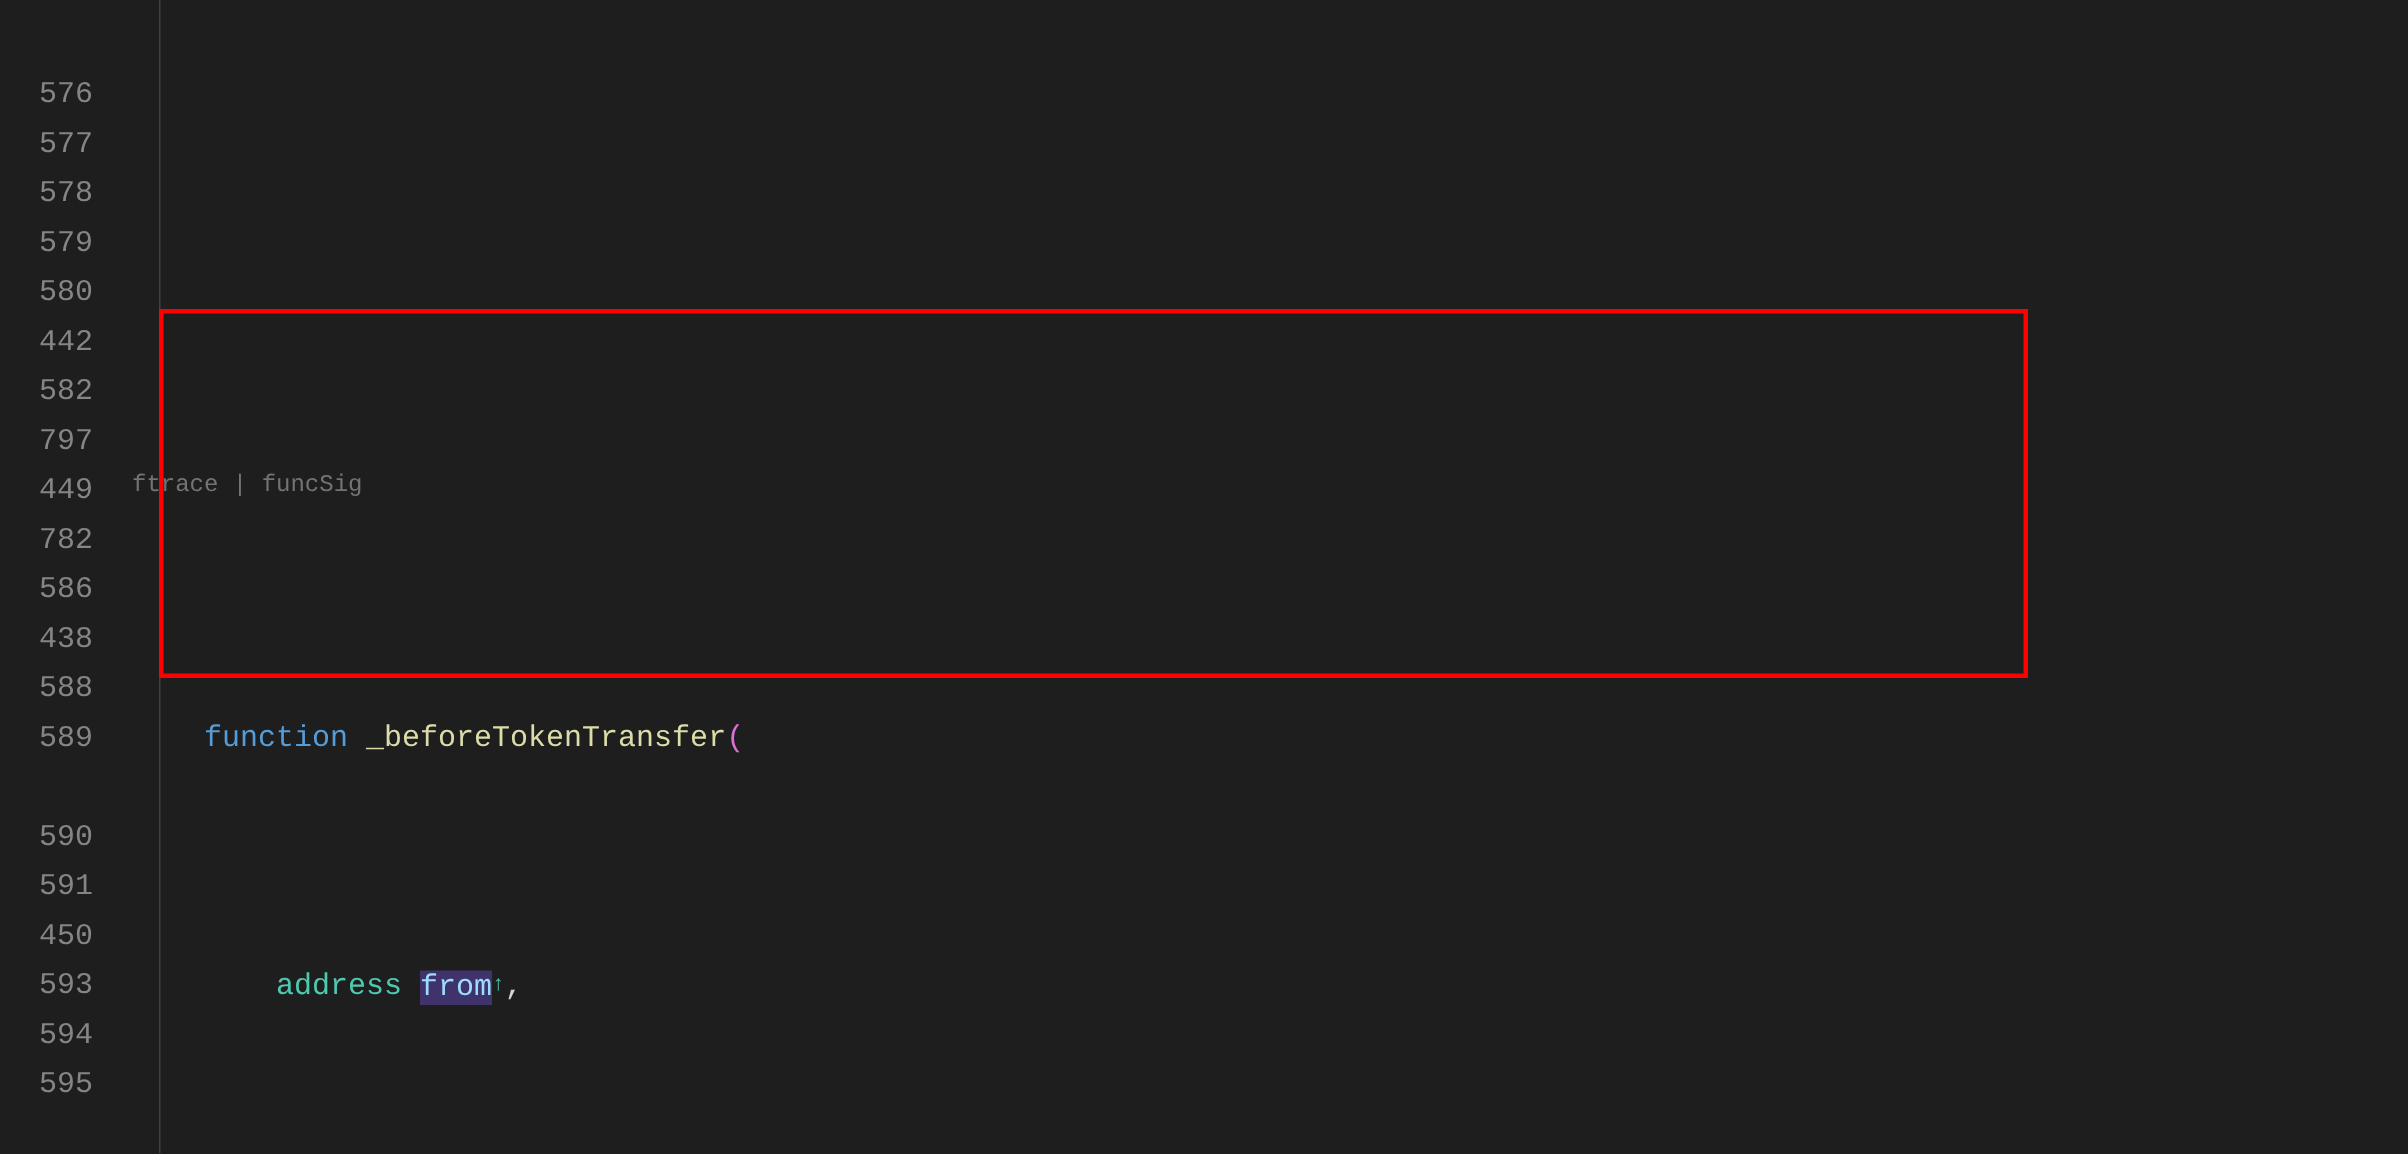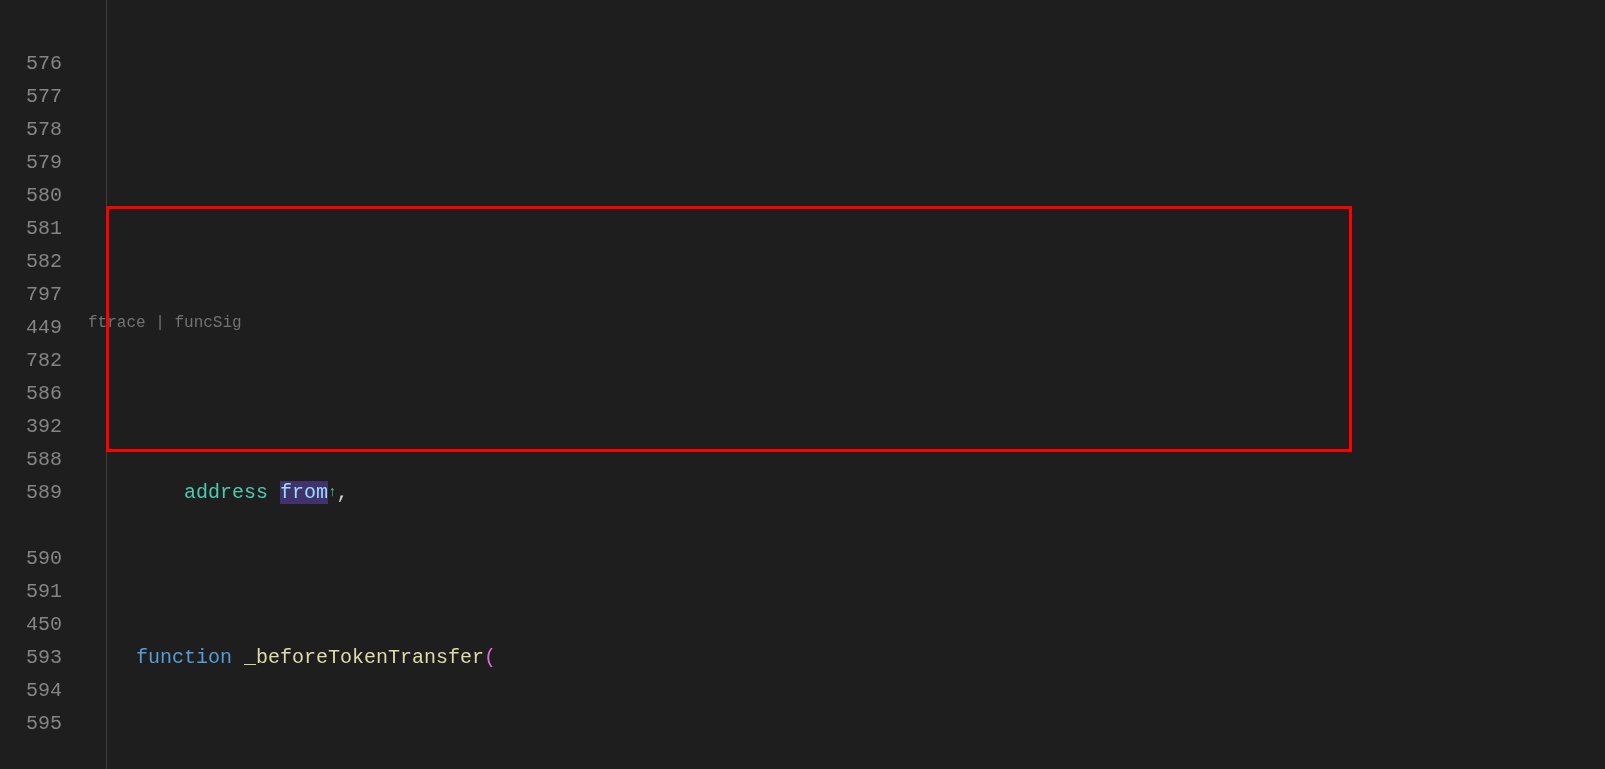--- a/index.html
+++ b/index.html
@@ -69,27 +69,27 @@
 <div class="editor">
 
   <div class="gutter">
     <div class="ln truncated">&nbsp;</div>
     <div class="ln" style="visibility:hidden">ftrace</div>
     <div class="ln">576</div>
     <div class="ln">577</div>
     <div class="ln">578</div>
     <div class="ln">579</div>
     <div class="ln">580</div>
-    <div class="ln">581</div>
+    <div class="ln">442</div>
     <div class="ln">582</div>
     <div class="ln">797</div>
     <div class="ln">449</div>
     <div class="ln">782</div>
     <div class="ln">586</div>
-    <div class="ln">392</div>
+    <div class="ln">438</div>
     <div class="ln">588</div>
     <div class="ln">589</div>
     <div class="ln" style="visibility:hidden">ftrace</div>
     <div class="ln">590</div>
     <div class="ln">591</div>
     <div class="ln">450</div>
     <div class="ln">593</div>
     <div class="ln">594</div>
     <div class="ln">595</div>
   </div>
@@ -97,24 +97,24 @@
   <div class="code-area">
     <div class="indent-guide" style="left:18px"></div>
 
     
     <div class="line truncated">&nbsp;</div>
 
     
     <div class="line codelens">    <span>ftrace</span><span> | </span><span>funcSig</span></div>
 
     
-    <div class="line">        <span class="tok-type">address</span> <span class="tok-param hl-param">from</span><span class="arrow-up">↑</span><span class="tok-punc">,</span></div>
+    <div class="line">    <span class="tok-key">function</span> <span class="tok-func">_beforeTokenTransfer</span><span class="tok-brace-pink">(</span></div>
 
     
-    <div class="line">    <span class="tok-key">function</span> <span class="tok-func">_beforeTokenTransfer</span><span class="tok-brace-pink">(</span></div>
+    <div class="line">        <span class="tok-type">address</span> <span class="tok-param hl-param">from</span><span class="arrow-up">↑</span><span class="tok-punc">,</span></div>
 
     
     
 
     
     
 
     
     
 

